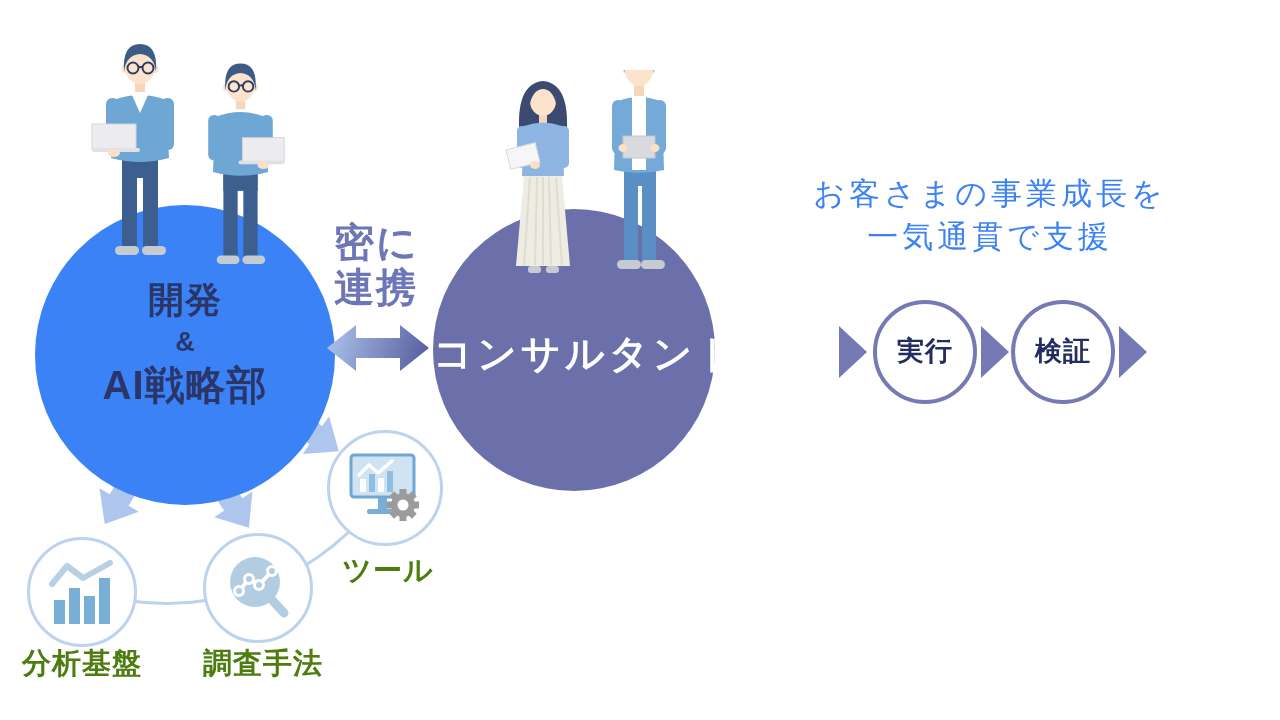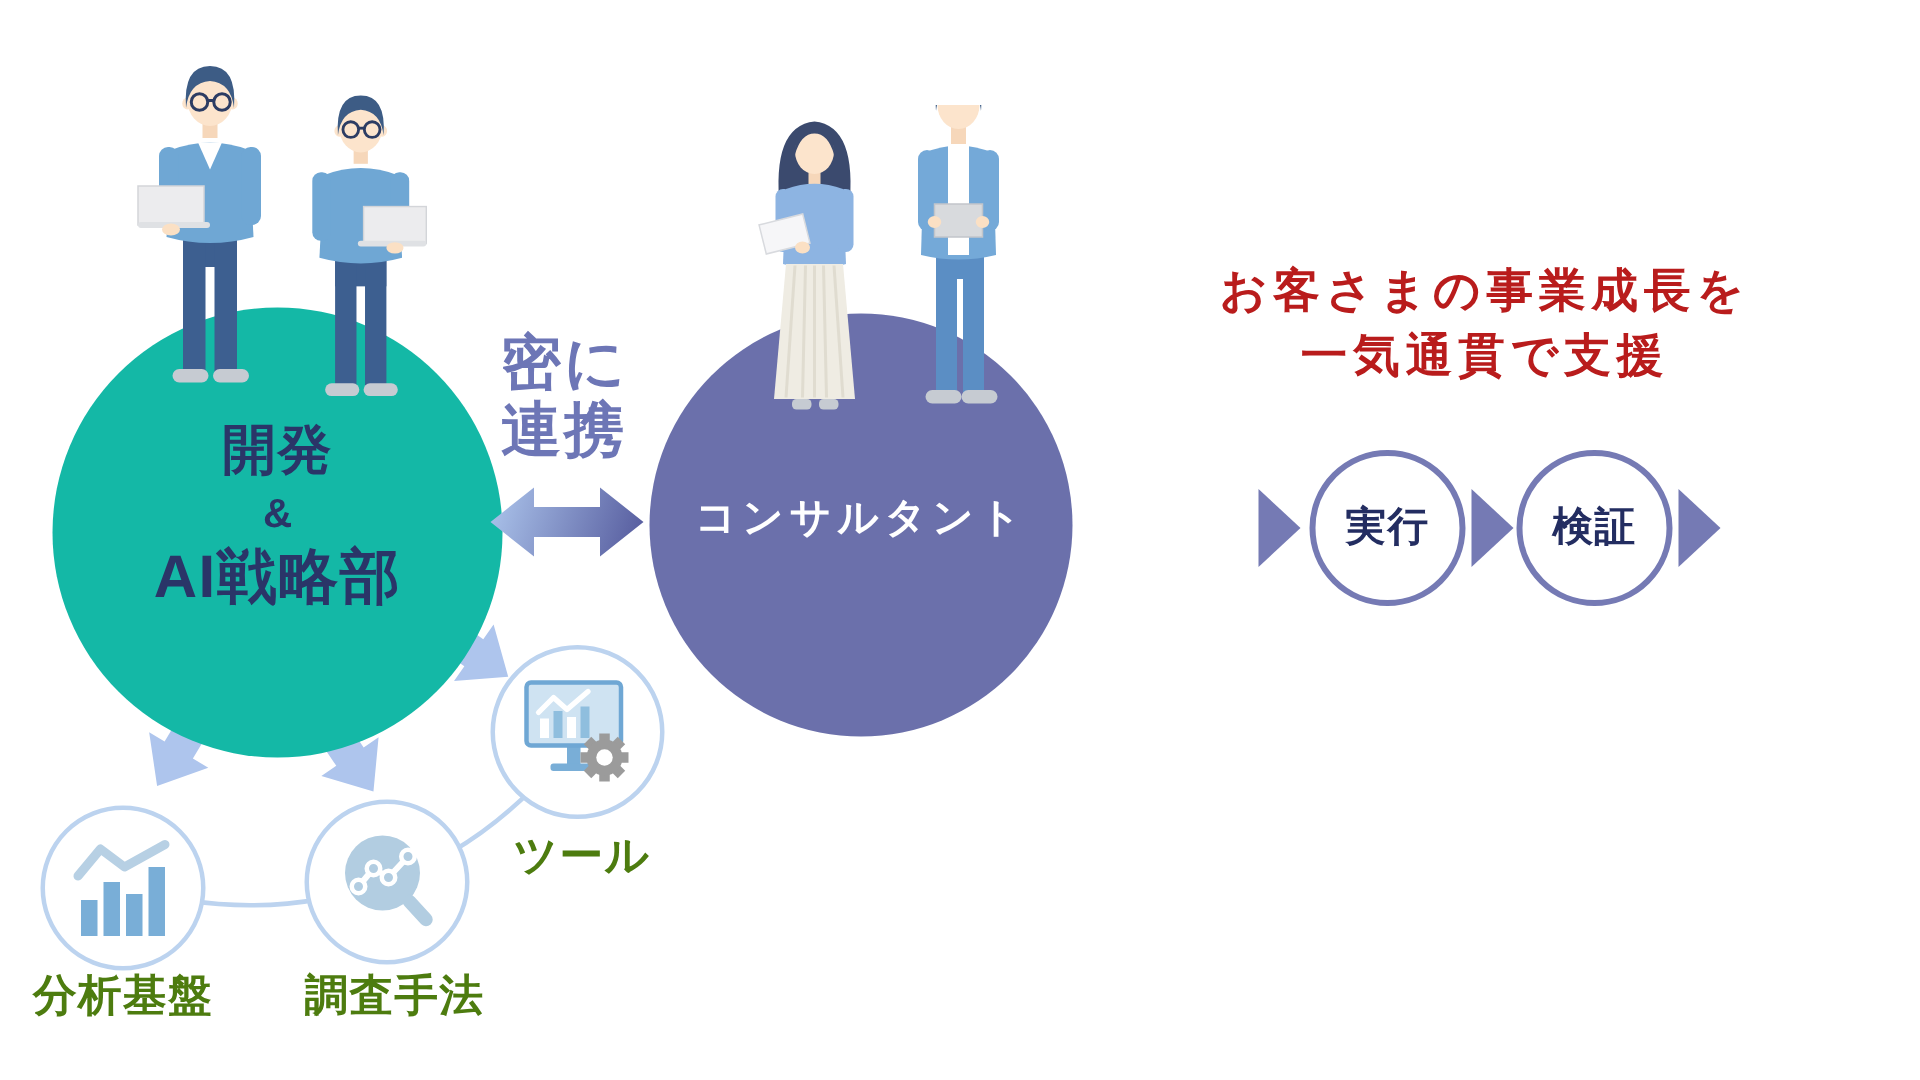--- a/index.html
+++ b/index.html
@@ -1,35 +1,35 @@
 <!DOCTYPE html>
 <html><head>
 <meta charset="utf-8">
 <style>
   html,body{margin:0;padding:0;background:#ffffff;}
   body{font-family:"Liberation Sans","DejaVu Sans",sans-serif;}
   .stage{position:relative;width:1280px;height:720px;background:#ffffff;overflow:hidden;}
   .abs{position:absolute;}
   
   .dev-circle{left:35px;top:205px;width:300px;height:300px;border-radius:50%;
-    background:#14b8a6;display:flex;align-items:center;justify-content:center;z-index:2;}
+    background:#3b82f6;display:flex;align-items:center;justify-content:center;z-index:2;}
   .dev-circle-text{margin-top:-26px;text-align:center;color:#2a3568;font-weight:bold;line-height:43px;}
   .dev-line1{font-size:36px;letter-spacing:1px;}
   .dev-line2{font-size:27px;}
   .dev-line3{font-size:40px;letter-spacing:1px;}
   .consultant-circle{left:433px;top:209px;width:282px;height:282px;border-radius:50%;
     background:#6b70ab;z-index:2;}
   .consultant-label{position:absolute;left:0;right:0;top:118px;text-align:center;color:#ffffff;
-    font-weight:bold;font-size:27px;letter-spacing:4px;white-space:nowrap;}
+    font-weight:bold;font-size:39px;letter-spacing:4px;white-space:nowrap;}
   
   .collab-label{left:334px;top:220px;color:#6d76b6;font-weight:bold;font-size:40px;
     line-height:45px;letter-spacing:2px;z-index:3;}
   .collab-arrow{left:324px;top:320px;z-index:3;}
   
-  .headline{left:740px;top:172px;width:500px;text-align:center;color:#b91c1c;font-weight:bold;
+  .headline{left:740px;top:172px;width:500px;text-align:center;color:#3b82f6;font-weight:normal;
     font-size:31px;line-height:43px;letter-spacing:4px;z-index:3;white-space:nowrap;}
   
   .step-circle{width:104px;height:104px;box-sizing:border-box;border:4px solid #757ab4;
     border-radius:50%;background:#ffffff;display:flex;align-items:center;justify-content:center;
     z-index:4;top:300px;}
   .step-label{color:#232d61;font-weight:bold;font-size:27px;line-height:1.18;text-align:center;
     white-space:pre-line;letter-spacing:1px;}
   .step-arrow{top:326px;z-index:4;}
   
   .cap-circle{box-sizing:border-box;border:3px solid #bcd3ef;border-radius:50%;background:#ffffff;

